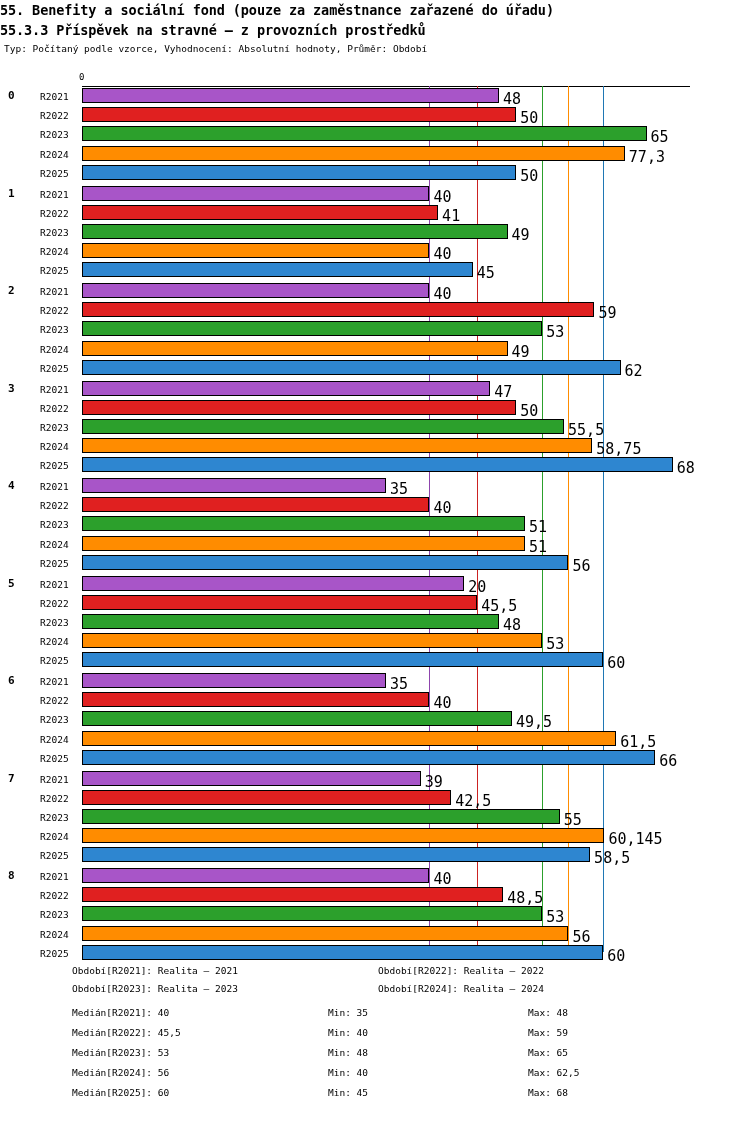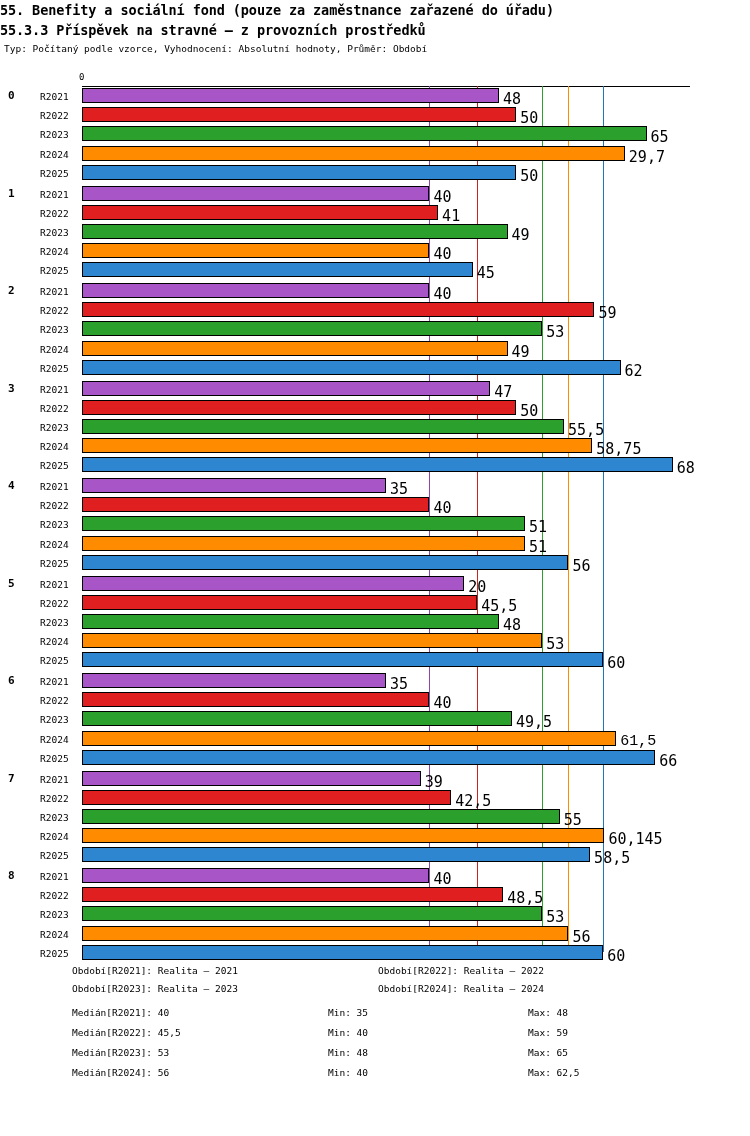--- a/index.html
+++ b/index.html
@@ -124,21 +124,21 @@
       <div class="gridline" style="left: 460.343px; background: rgb(44, 160, 44);"></div>
       <div class="gridline" style="left: 486.4px; background: rgb(255, 140, 0);"></div>
       <div class="gridline" style="left: 521.143px; background: rgb(31, 119, 180);"></div>
       <div class="bar" style="top: 2px; width: 416.914px; background: rgb(168, 85, 200);"></div>
       <div class="bar-value" style="top: 4px; left: 420.914px;">48</div>
       <div class="bar" style="top: 21.2px; width: 434.286px; background: rgb(224, 32, 32);"></div>
       <div class="bar-value" style="top: 23.2px; left: 438.286px;">50</div>
       <div class="bar" style="top: 40.4px; width: 564.571px; background: rgb(44, 160, 44);"></div>
       <div class="bar-value" style="top: 42.4px; left: 568.571px;">65</div>
       <div class="bar" style="top: 59.6px; width: 542.857px; background: rgb(255, 140, 0);"></div>
-      <div class="bar-value" style="top: 61.6px; left: 546.857px;">29,7</div>
+      <div class="bar-value" style="top: 61.6px; left: 546.857px;">77,3</div>
       <div class="bar" style="top: 78.8px; width: 434.286px; background: rgb(46, 134, 208);"></div>
       <div class="bar-value" style="top: 80.8px; left: 438.286px;">50</div>
       <div class="bar" style="top: 99.5px; width: 347.429px; background: rgb(168, 85, 200);"></div>
       <div class="bar-value" style="top: 101.5px; left: 351.429px;">40</div>
       <div class="bar" style="top: 118.7px; width: 356.114px; background: rgb(224, 32, 32);"></div>
       <div class="bar-value" style="top: 120.7px; left: 360.114px;">41</div>
       <div class="bar" style="top: 137.9px; width: 425.6px; background: rgb(44, 160, 44);"></div>
       <div class="bar-value" style="top: 139.9px; left: 429.6px;">49</div>
       <div class="bar" style="top: 157.1px; width: 347.429px; background: rgb(255, 140, 0);"></div>
       <div class="bar-value" style="top: 159.1px; left: 351.429px;">40</div>
@@ -184,21 +184,21 @@
       <div class="bar-value" style="top: 549.1px; left: 464.343px;">53</div>
       <div class="bar" style="top: 566.3px; width: 521.143px; background: rgb(46, 134, 208);"></div>
       <div class="bar-value" style="top: 568.3px; left: 525.143px;">60</div>
       <div class="bar" style="top: 587px; width: 304px; background: rgb(168, 85, 200);"></div>
       <div class="bar-value" style="top: 589px; left: 308px;">35</div>
       <div class="bar" style="top: 606.2px; width: 347.429px; background: rgb(224, 32, 32);"></div>
       <div class="bar-value" style="top: 608.2px; left: 351.429px;">40</div>
       <div class="bar" style="top: 625.4px; width: 429.943px; background: rgb(44, 160, 44);"></div>
       <div class="bar-value" style="top: 627.4px; left: 433.943px;">49,5</div>
       <div class="bar" style="top: 644.6px; width: 534.171px; background: rgb(255, 140, 0);"></div>
-      <div class="bar-value" style="top: 646.6px; left: 538.171px; font-family: Liberation Mono, monospace;">61,5</div>
+      <div class="bar-value" style="top: 646.6px; left: 538.171px;">61,5</div>
       <div class="bar" style="top: 663.8px; width: 573.257px; background: rgb(46, 134, 208);"></div>
       <div class="bar-value" style="top: 665.8px; left: 577.257px;">66</div>
       <div class="bar" style="top: 684.5px; width: 338.743px; background: rgb(168, 85, 200);"></div>
       <div class="bar-value" style="top: 686.5px; left: 342.743px;">39</div>
       <div class="bar" style="top: 703.7px; width: 369.143px; background: rgb(224, 32, 32);"></div>
       <div class="bar-value" style="top: 705.7px; left: 373.143px;">42,5</div>
       <div class="bar" style="top: 722.9px; width: 477.714px; background: rgb(44, 160, 44);"></div>
       <div class="bar-value" style="top: 724.9px; left: 481.714px;">55</div>
       <div class="bar" style="top: 742.1px; width: 522.402px; background: rgb(255, 140, 0);"></div>
       <div class="bar-value" style="top: 744.1px; left: 526.402px;">60,145</div>
@@ -238,20 +238,25 @@
     </div>
     <div class="stat-row">
       <span class="st-c1">Medián[R2023]: 53</span>
       <span class="st-c2">Min: 48</span>
       <span class="st-c3">Max: 65</span>
     </div>
     <div class="stat-row">
       <span class="st-c1">Medián[R2024]: 56</span>
       <span class="st-c2">Min: 40</span>
       <span class="st-c3">Max: 62,5</span>
+    </div>
+    <div class="stat-row">
+      <span class="st-c1">Medián[R2025]: 60</span>
+      <span class="st-c2">Min: 45</span>
+      <span class="st-c3">Max: 68</span>
     </div>
   </div>
 
 <div class="group-label" style="top: 89px;">0</div>
     <div class="row-label" style="top: 91px;">R2021</div>
     <div class="row-label" style="top: 110.2px;">R2022</div>
     <div class="row-label" style="top: 129.4px;">R2023</div>
     <div class="row-label" style="top: 148.6px;">R2024</div>
     <div class="row-label" style="top: 167.8px;">R2025</div>
     <div class="group-label" style="top: 186.5px;">1</div>

